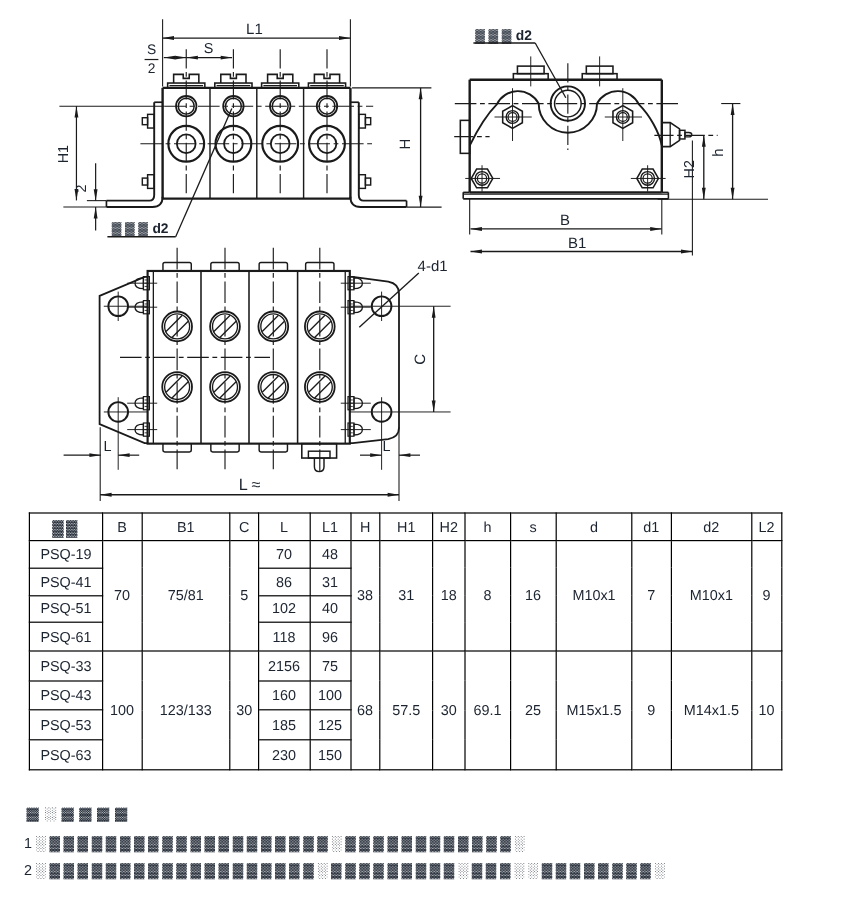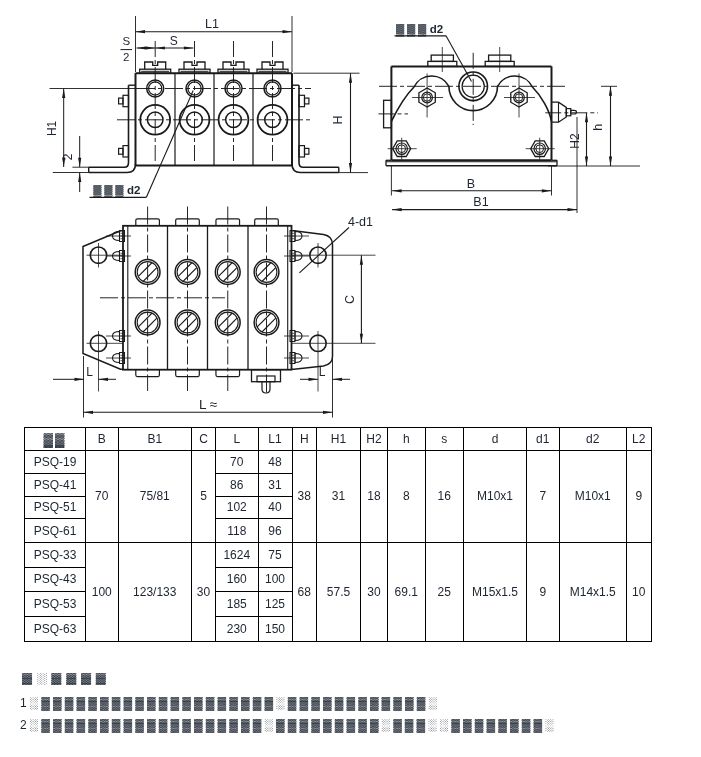--- a/index.html
+++ b/index.html
@@ -388,21 +388,21 @@
         <tr>
           <td class="mod">PSQ-61</td>
           <td>118</td>
           <td>96</td>
         </tr>
 <tr>
           <td class="mod">PSQ-33</td>
           <td rowspan="4">100</td>
           <td rowspan="4">123/133</td>
           <td rowspan="4">30</td>
-          <td>1624</td>
+          <td>2156</td>
           <td>75</td>
           <td rowspan="4">68</td>
           <td rowspan="4">57.5</td>
           <td rowspan="4">30</td>
           <td rowspan="4">69.1</td>
           <td rowspan="4">25</td>
           <td rowspan="4">M15x1.5</td>
           <td rowspan="4">9</td>
           <td rowspan="4">M14x1.5</td>
           <td rowspan="4">10</td>

